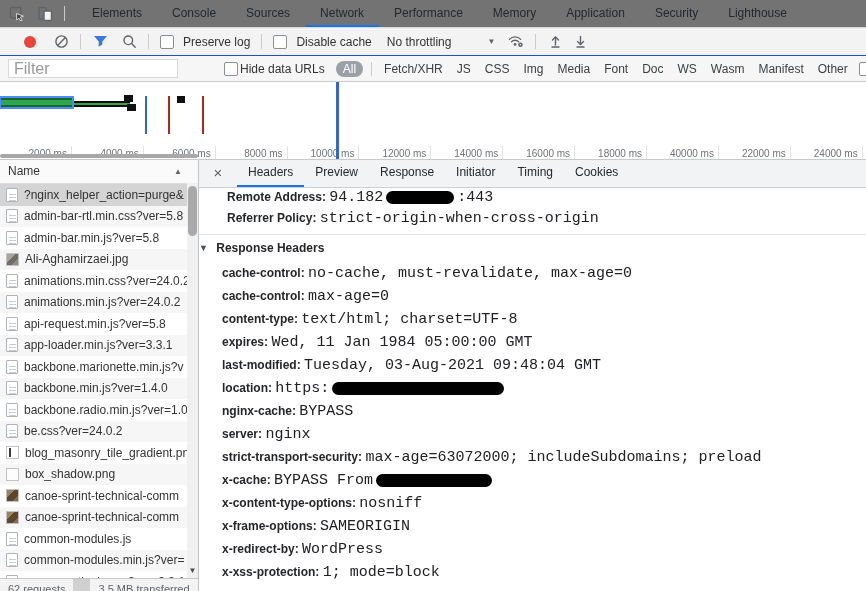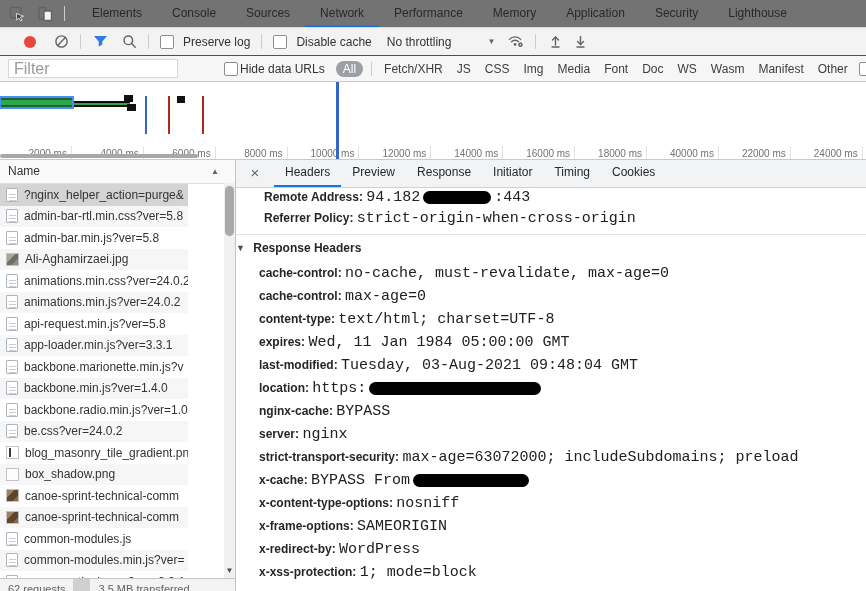--- a/index.html
+++ b/index.html
@@ -56,21 +56,21 @@
   .vline{top:14px;width:2px;height:38px;}
   .dcl1{left:145px;background:var(--marker_blue,#3465c8);}
   .load1{left:168px;background:var(--marker_red,#b3261e);}
   .load2{left:202px;background:var(--marker_red,#b3261e);}
   .dot1{left:177px;top:14px;width:8px;height:7px;background:#111;}
   .bigline{left:336px;top:0;width:3px;height:100%;background:var(--marker_blue,#3465c8);}
   .ov-scroll{left:0;bottom:1px;width:198px;height:4px;background:#a8a8a8;border-radius:2px;}
 
   
   .main-split{display:flex;height:431px;}
-  .left-panel{position:relative;width:236px;flex:none;border-right:1px solid #bfc4c9;
+  .left-panel{position:relative;width:199px;flex:none;border-right:1px solid #bfc4c9;
     box-sizing:border-box;overflow:hidden;background:#fff;}
   .name-header{position:relative;height:23px;line-height:23px;padding-left:8px;background:#fafafa;
     border-bottom:1px solid #dcdfe3;color:#333;}
   .sort-arrow{position:absolute;right:16px;top:0;font-size:8px;color:#5f6368;}
   .req-list{list-style:none;margin:0;padding:0;width:188px;}
   .req-row{height:21.5px;display:flex;align-items:center;gap:6px;padding-left:6px;
     white-space:nowrap;overflow:hidden;color:#333;}
   .req-row:nth-child(even){background:#f6f6f6;}
   .req-row.sel{background:#d4d4d4;}
   .fico{flex:none;box-sizing:border-box;}

